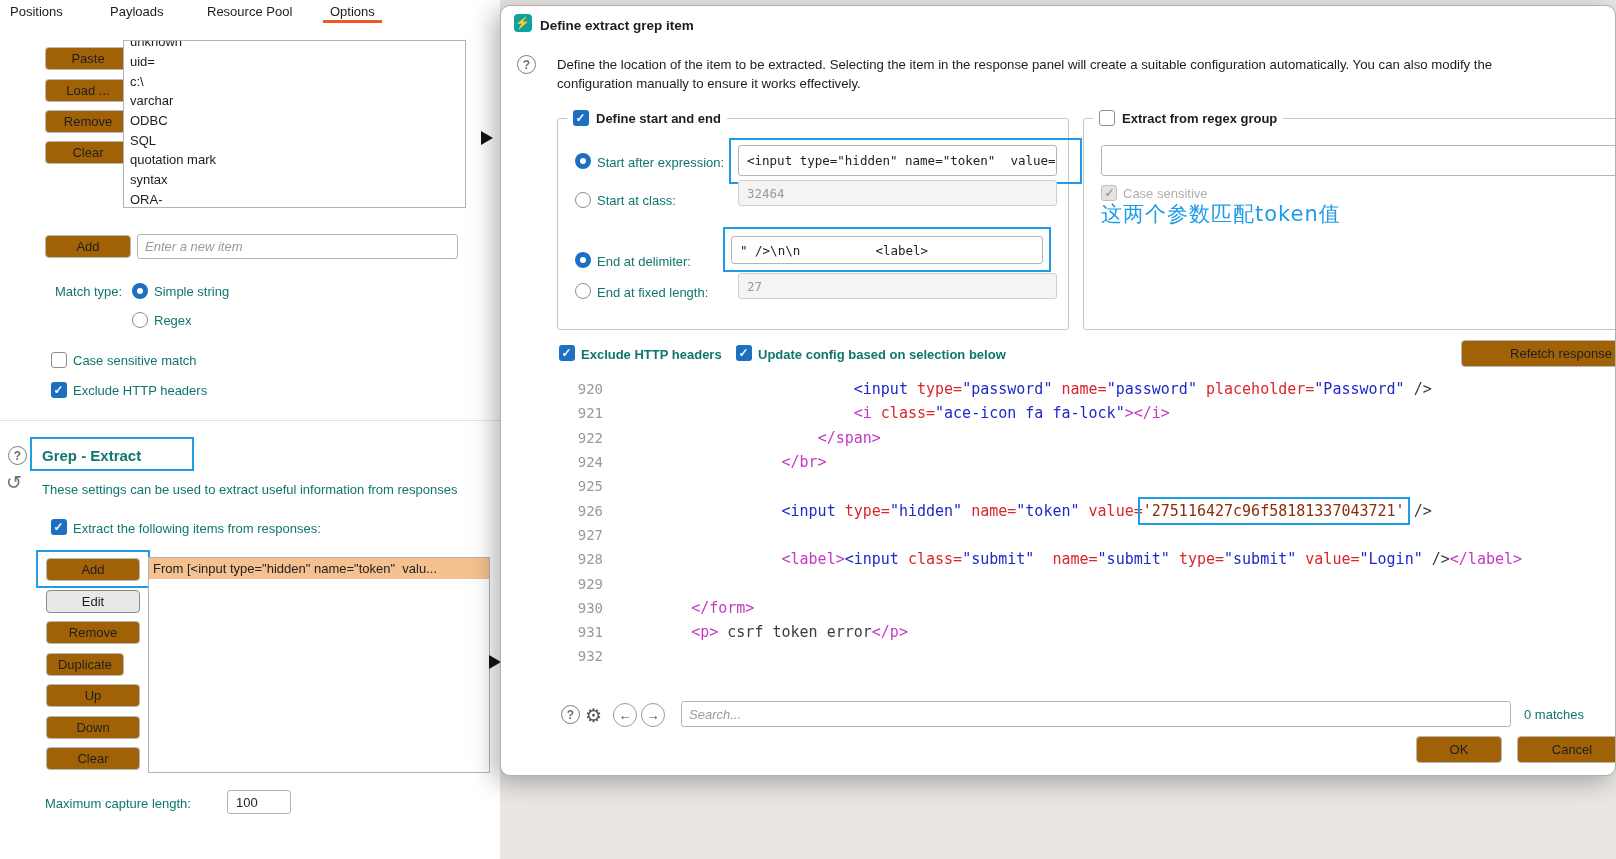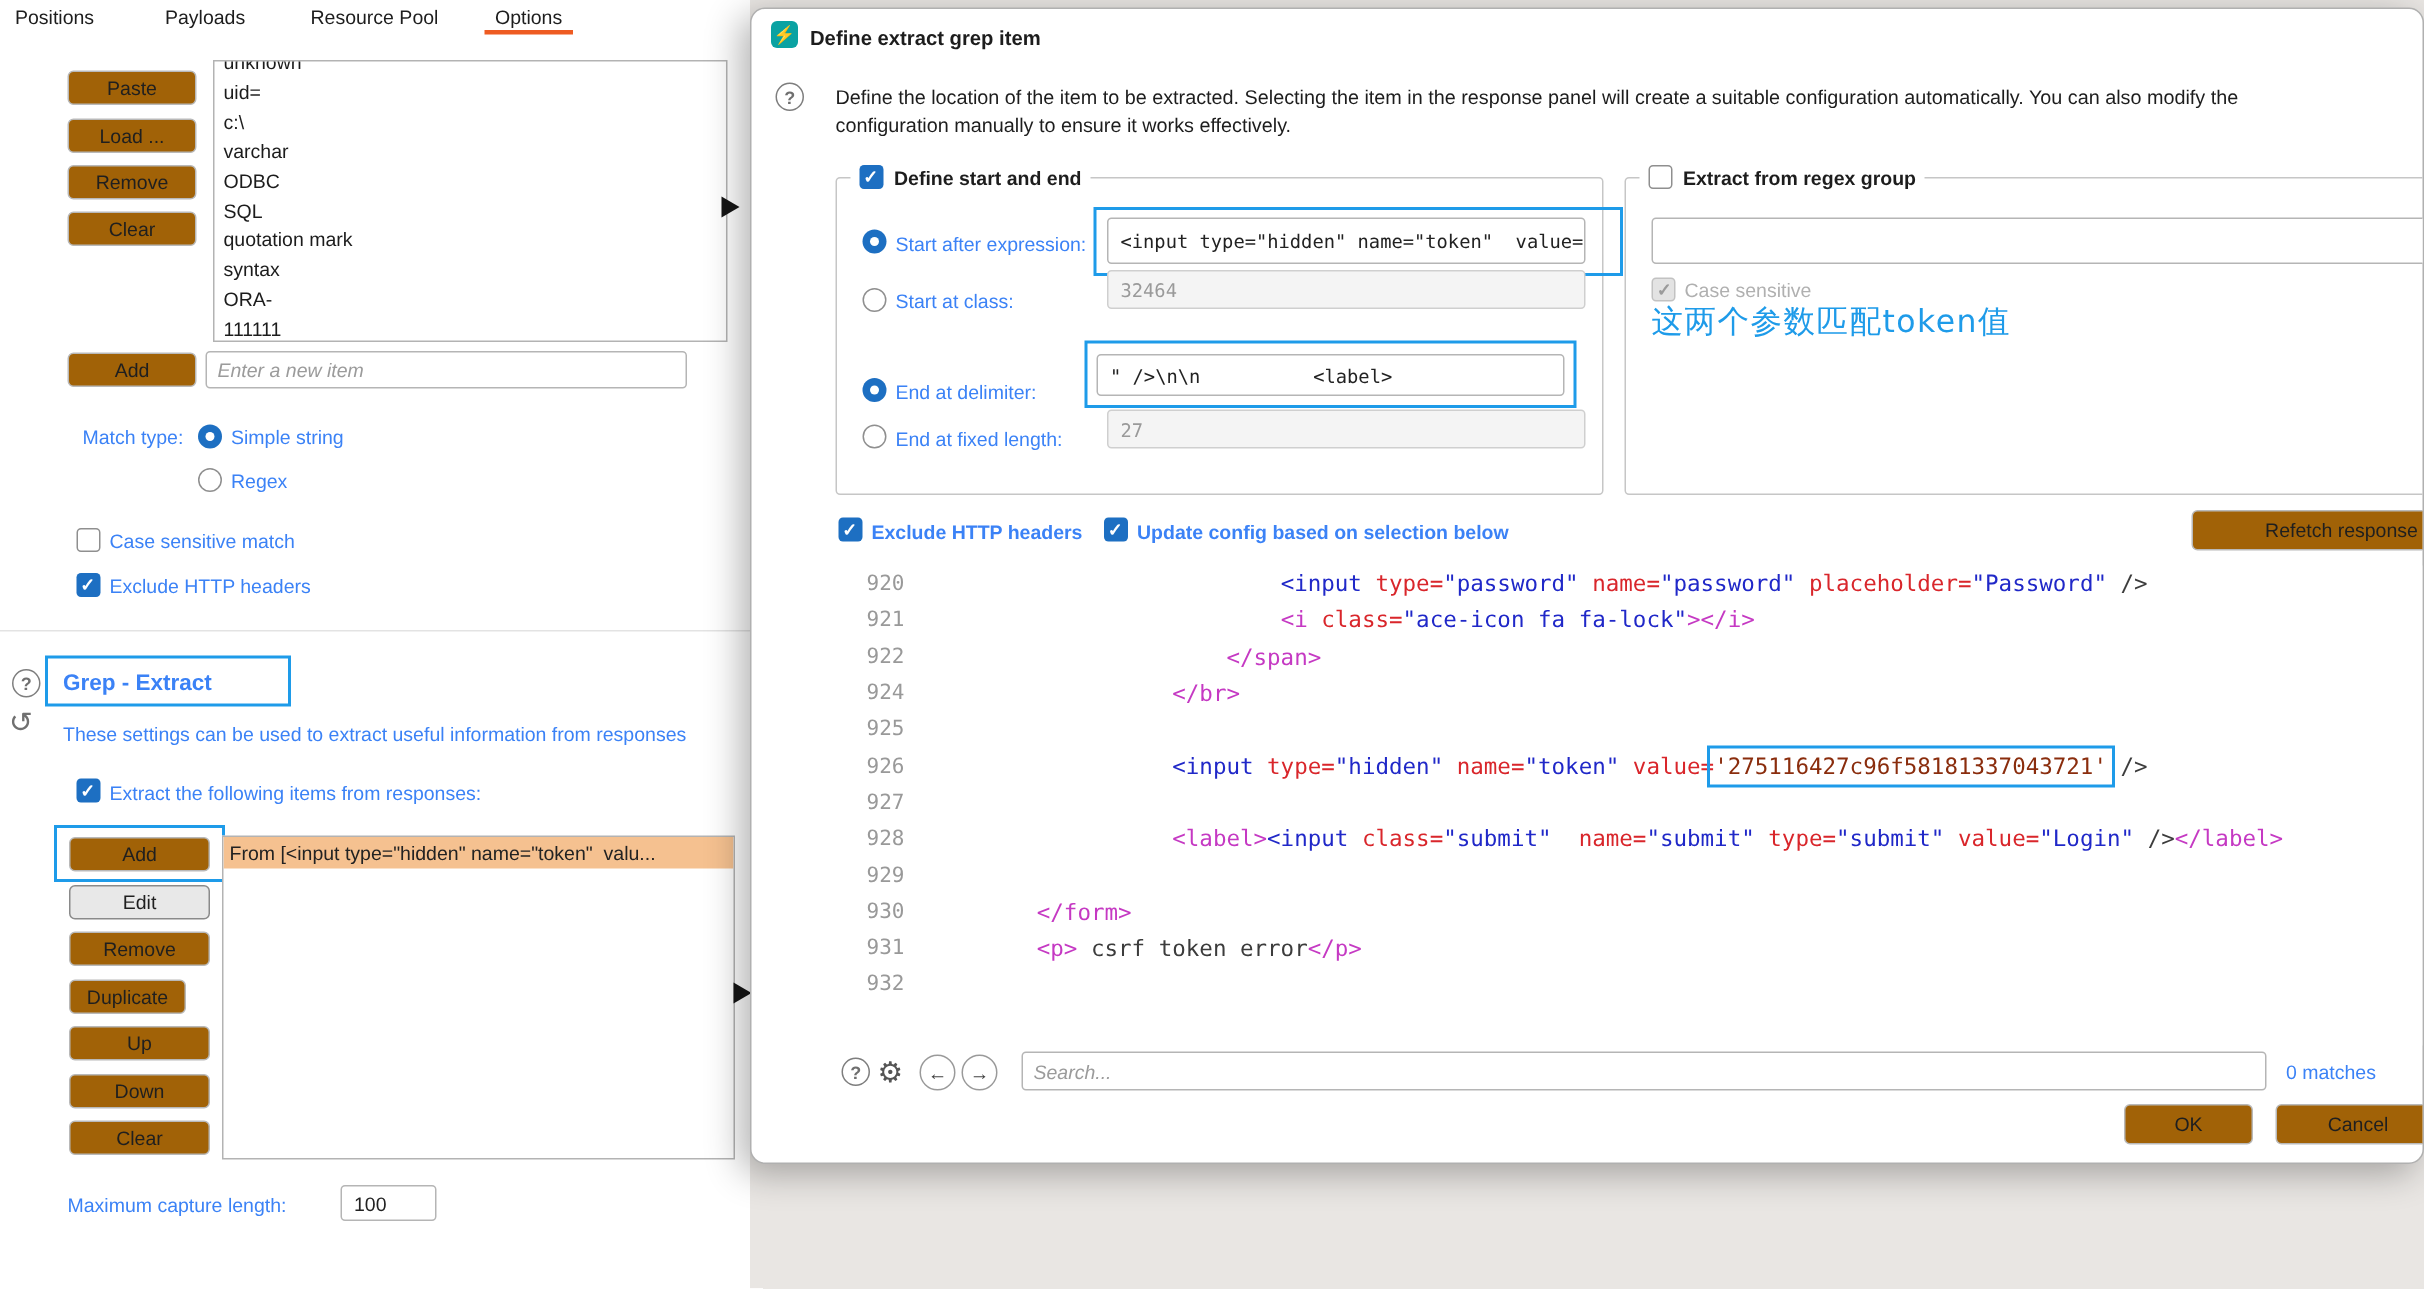--- a/index.html
+++ b/index.html
@@ -31,21 +31,21 @@
   .cb.unchecked { border:1.5px solid #8f8f8f; background:#fff; }
   .cb.disabled { background:#e3e3e3; border:1px solid #c2c2c2; }
   .cb.disabled::after { content:"\2713"; color:#9b9b9b; font-size:12px; font-weight:bold; position:absolute; left:2.5px; top:0; line-height:15px; }
   .cb.inline { position:relative; flex:none; }
 
   .radio { width:16px; height:16px; border-radius:50%; display:inline-block; position:absolute; }
   .radio.on { background:var(--control_blue,#1d6fc2); }
   .radio.on::after { content:""; position:absolute; left:5px; top:5px; width:6px; height:6px; border-radius:50%; background:#fff; }
   .radio.off { border:1.5px solid #8f8f8f; background:#fff; }
 
-  .lbl { position:absolute; font-size:13px; color:#3b82f6; white-space:nowrap; }
+  .lbl { position:absolute; font-size:13px; color:#0f766e; white-space:nowrap; }
   .lbl.bold { font-weight:600; }
 
   .ann { position:absolute; border:2px solid var(--annotation_blue,#1e9be9); pointer-events:none; }
 
   .help-circle { position:absolute; width:19px; height:19px; border:1.5px solid #7e7e7e; border-radius:50%;
                  color:#6f6f6f; font-size:12px; font-weight:bold; display:flex; align-items:center; justify-content:center; background:#fff; }
 
   .tri { position:absolute; width:0; height:0; border-top:7px solid transparent; border-bottom:7px solid transparent; border-left:12px solid #151515; }
 
   
@@ -93,21 +93,21 @@
       <span class="tab" style="left:110px">Payloads</span>
       <span class="tab" style="left:207px">Resource Pool</span>
       <span class="tab active" style="left:330px">Options</span>
     </div>
 
     <div class="btn" style="left:45px;top:47px;width:86px">Paste</div>
     <div class="btn" style="left:45px;top:79px;width:86px">Load ...</div>
     <div class="btn" style="left:45px;top:110px;width:86px">Remove</div>
     <div class="btn" style="left:45px;top:141px;width:86px">Clear</div>
 
-    <div class="listbox" style="left:142px;top:40px;width:343px;height:188px">
+    <div class="listbox" style="left:123px;top:40px;width:343px;height:168px">
       <div class="plist-inner">
         <div class="plist-row">unknown</div>
         <div class="plist-row">uid=</div>
         <div class="plist-row">c:\</div>
         <div class="plist-row">varchar</div>
         <div class="plist-row">ODBC</div>
         <div class="plist-row">SQL</div>
         <div class="plist-row">quotation mark</div>
         <div class="plist-row">syntax</div>
         <div class="plist-row">ORA-</div>

